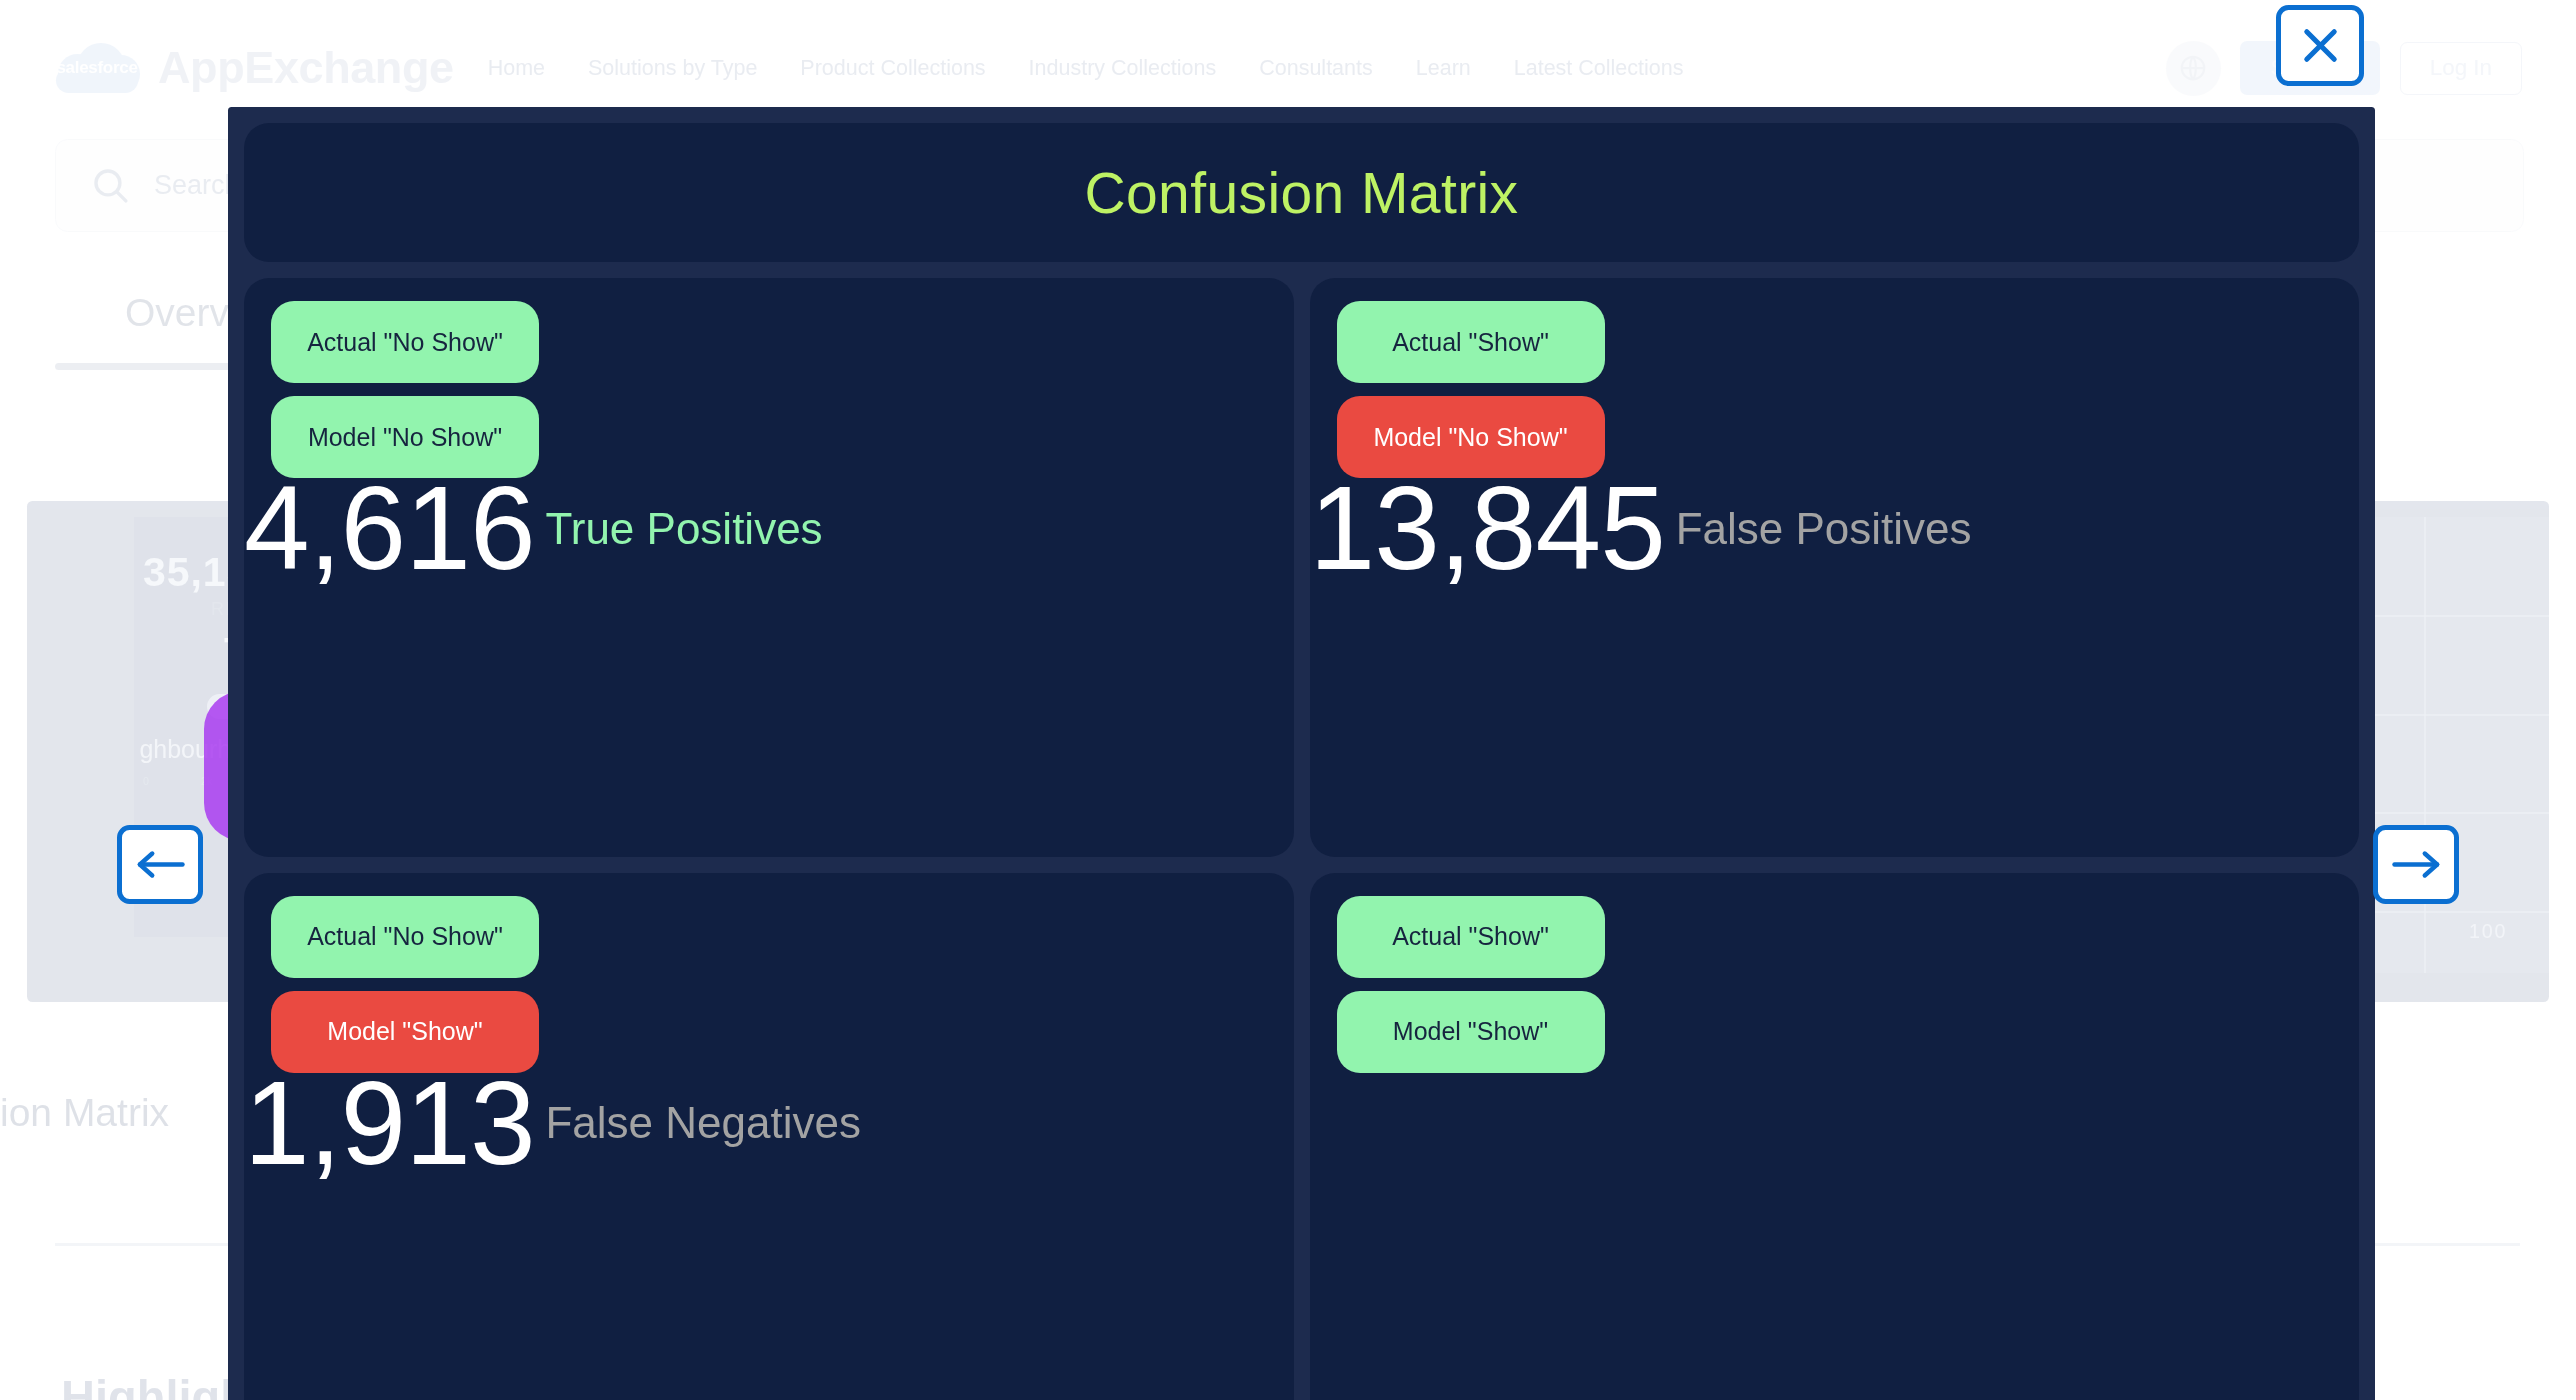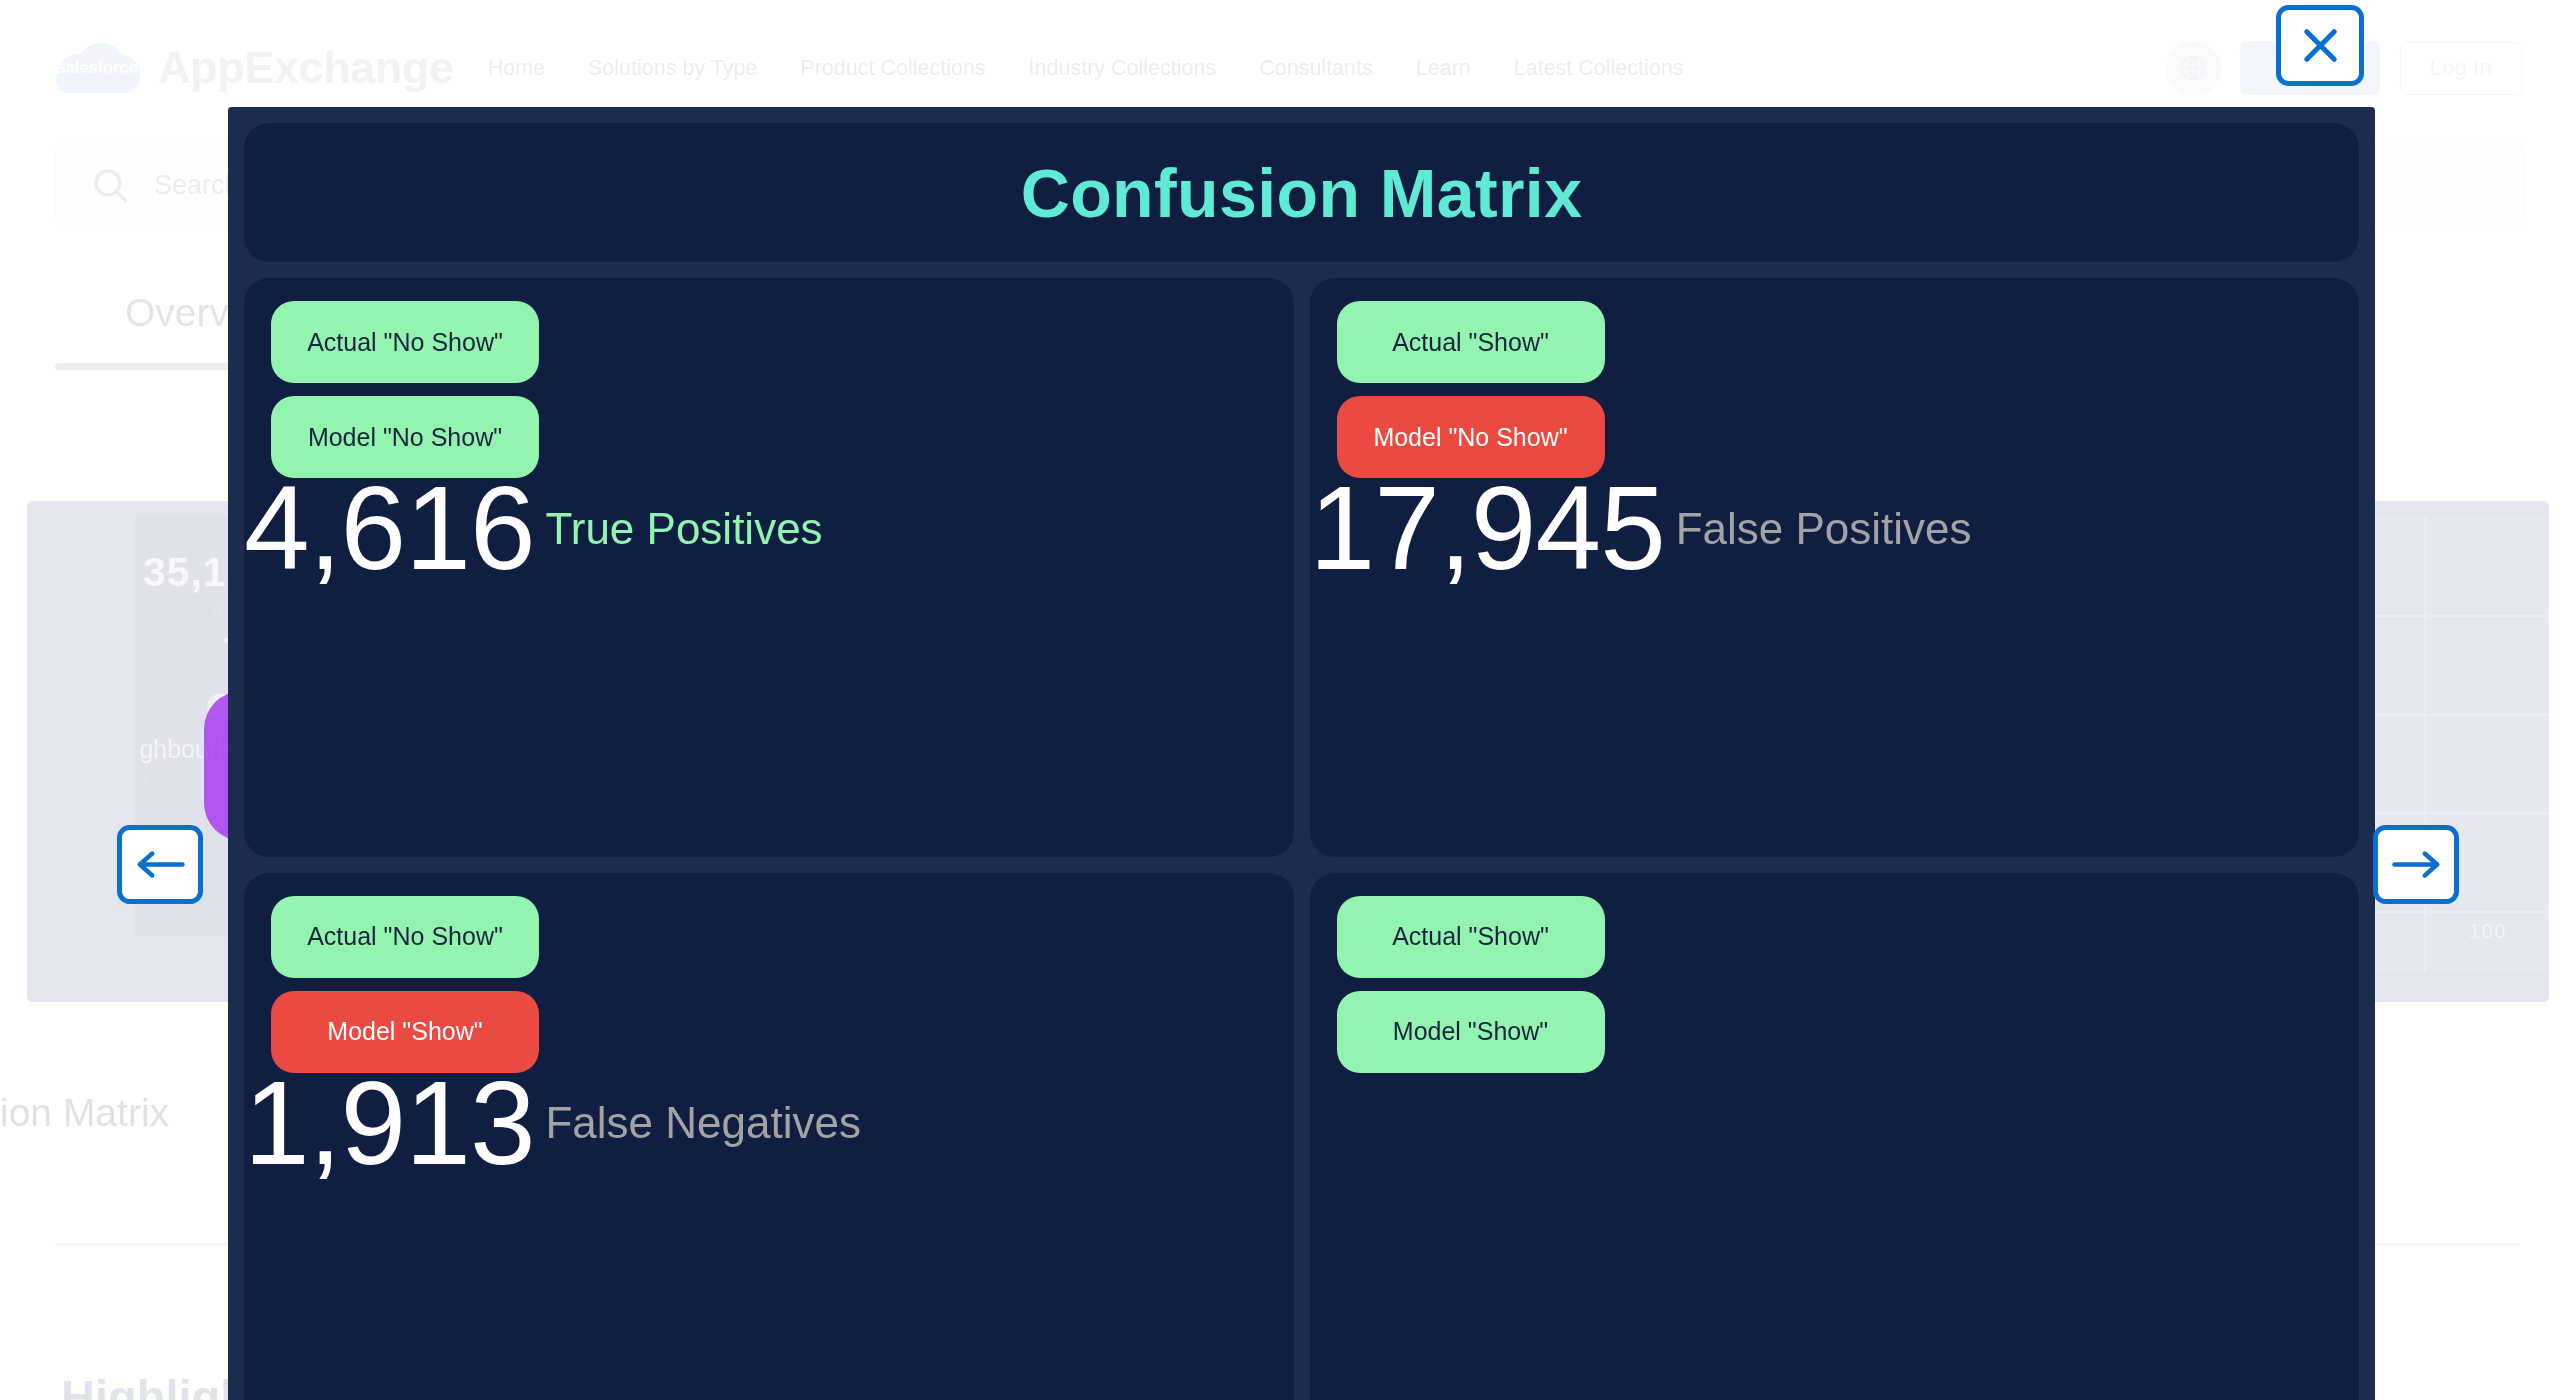--- a/index.html
+++ b/index.html
@@ -164,21 +164,21 @@
     padding:16px;
     z-index:30;
     display:flex; flex-direction:column; gap:16px;
   }
   .modal-title-bar {
     background:#101f41; border-radius:25px;
     height:139px; flex:none;
     display:flex; align-items:center; justify-content:center;
   }
   .modal-title {
-    font-size:68px; font-weight:700; color:#5eead4; letter-spacing:0.4px;
+    font-size:57px; font-weight:400; color:#bef264; letter-spacing:0.4px;
   }
   .matrix-grid {
     display:grid; grid-template-columns:1fr 1fr; grid-template-rows:1fr 1fr;
     gap:16px; flex:1 1 auto; min-height:0;
   }
   .cell {
     background:#101f41; border-radius:25px;
     position:relative; overflow:hidden;
     padding:23px 27px;
   }
@@ -375,21 +375,21 @@
         <div class="cell-body">
           <span class="cell-number">4,616</span>
           <span class="cell-label pos">True Positives</span>
         </div>
       </div>
 
       <div class="cell">
         <div class="pill green">Actual "Show"</div>
         <div class="pill red">Model "No Show"</div>
         <div class="cell-body">
-          <span class="cell-number">17,945</span>
+          <span class="cell-number">13,845</span>
           <span class="cell-label neg">False Positives</span>
         </div>
       </div>
 
       <div class="cell">
         <div class="pill green">Actual "No Show"</div>
         <div class="pill red">Model "Show"</div>
         <div class="cell-body">
           <span class="cell-number">1,913</span>
           <span class="cell-label neg">False Negatives</span>

